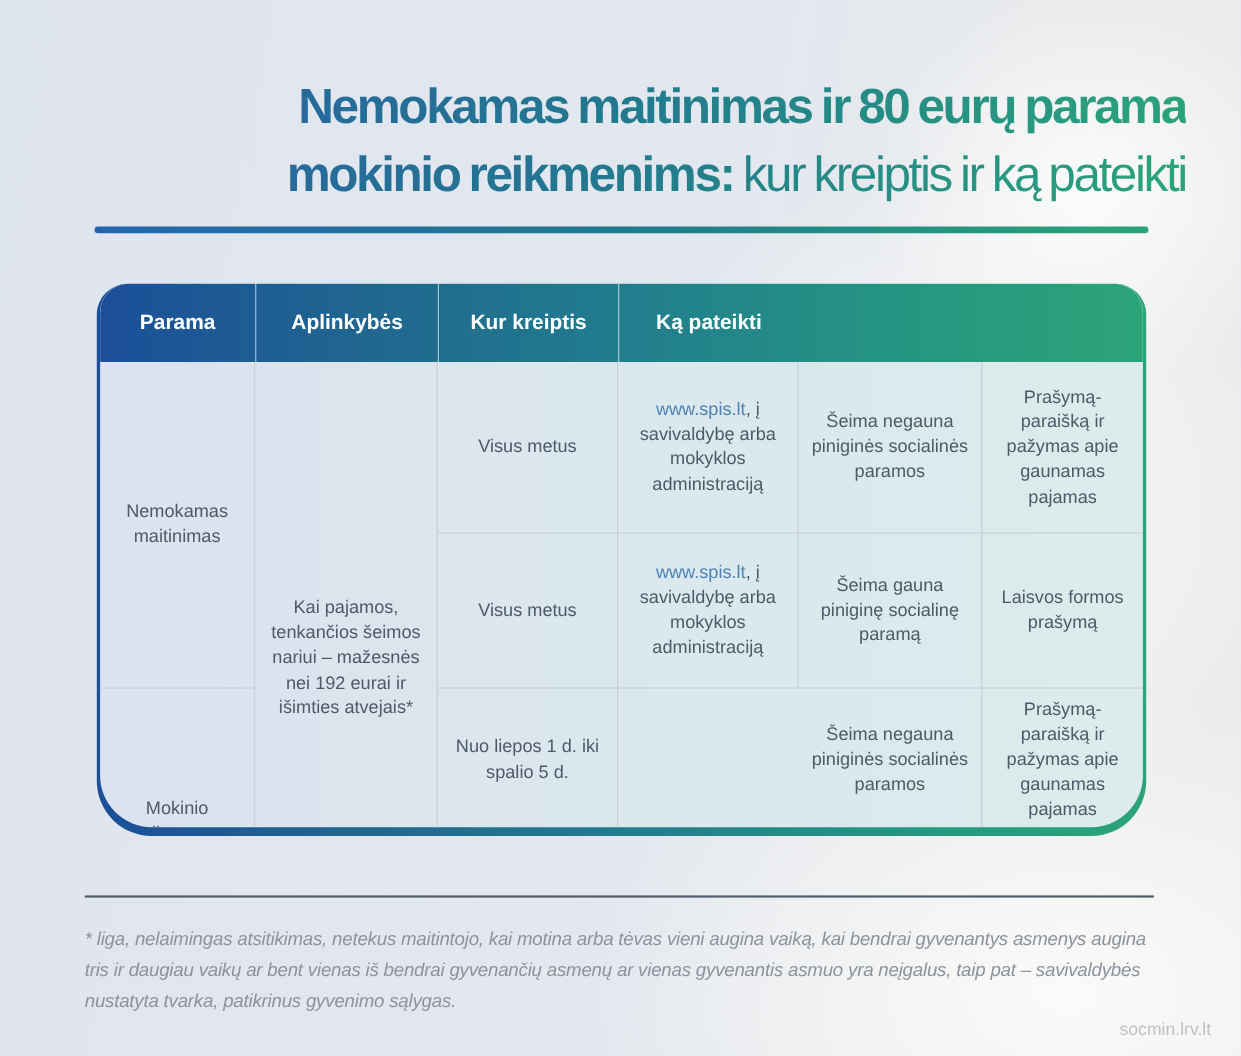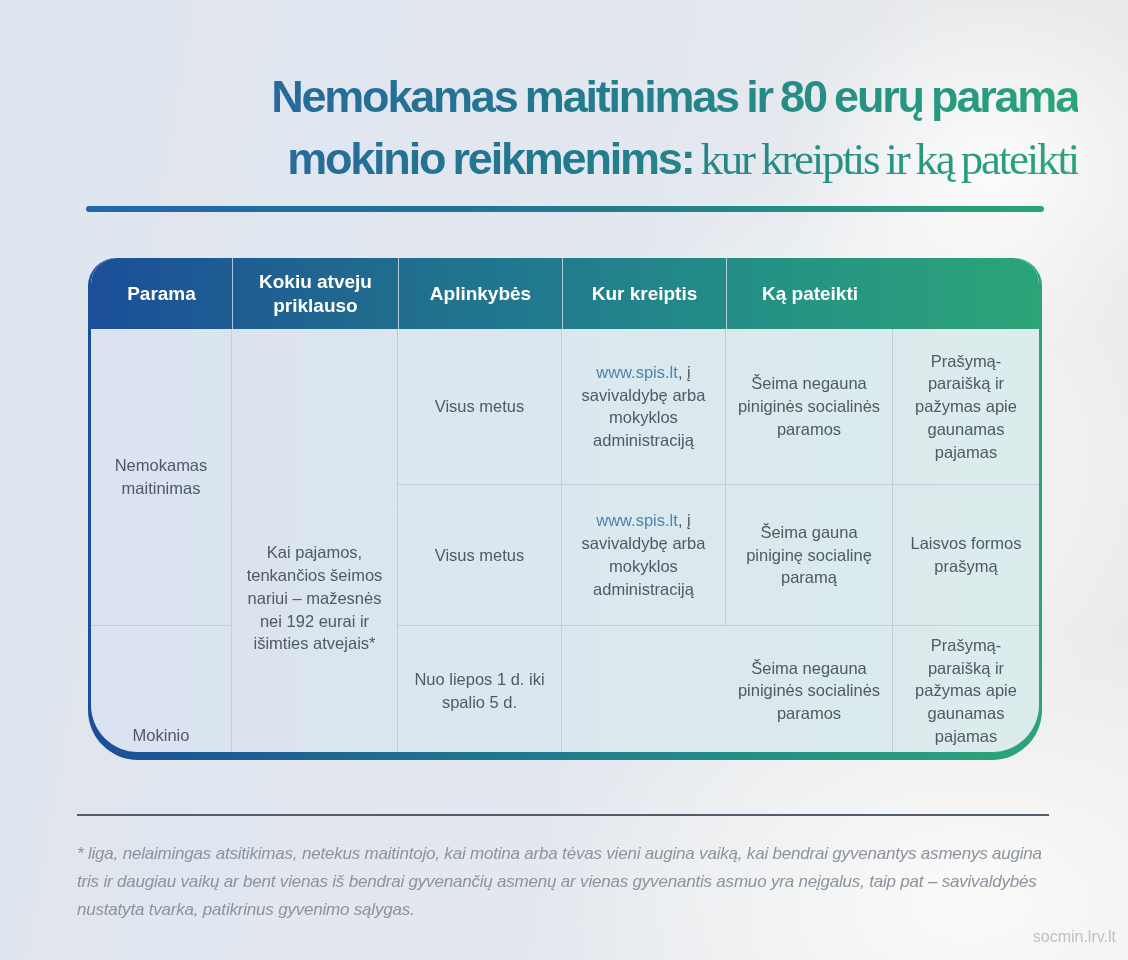--- a/index.html
+++ b/index.html
@@ -23,21 +23,21 @@
   .title {
     position: absolute; top: 66px; left: 50px; right: 50px;
     text-align: right;
     font-size: 45px; font-weight: bold;
     letter-spacing: -2.2px; word-spacing: -2px;
     line-height: 1.38;
     background-image: linear-gradient(100deg, #2b5fa4 2%, #22788f 48%, #2aa37b 98%);
     -webkit-background-clip: text; background-clip: text;
     color: transparent;
   }
-  .title .light { font-weight: normal; font-family: Liberation Serif, serif; }
+  .title .light { font-weight: normal; }
   .title-rule {
     position: absolute; top: 206px; left: 86px; width: 958px; height: 6px;
     border-radius: 3px;
     background: linear-gradient(90deg, #2565ae 0%, #1f7a8e 50%, #2aa478 100%);
   }
 
   
   .table-wrap {
     position: absolute; top: 258px; left: 88px; width: 954px; height: 502px;
     background: linear-gradient(90deg, #1b4f99 0%, #20668f 25%, #217d8e 50%, #259483 75%, #2ca478 100%);
@@ -86,39 +86,38 @@
   .foot-rule {
     position: absolute; top: 814px; left: 77px; width: 972px; height: 2px;
     background: #525d6b;
   }
   .footnote {
     position: absolute; top: 840px; left: 77px; width: 985px;
     font-style: italic; font-size: 17px; line-height: 28px;
     color: #8d939d; letter-spacing: -0.2px;
   }
   .site-credit {
-    position: absolute; top: 928px; right: 12px;
+    position: absolute; top: 928px; right: 27px;
     font-size: 16px; color: #bcc2ca;
   }
 </style>
 </head>
 <body>
 
 <div class="page">
 
   <h1 class="title"><span>Nemokamas maitinimas ir 80 eurų parama</span><br><span>mokinio reikmenims:</span><span class="light"> kur kreiptis ir ką pateikti</span></h1>
 
   <div class="title-rule"></div>
 
   <div class="table-wrap">
     <div class="table-inner">
 
       <div class="header-band">
         <div class="hcell">Parama</div>
-        <div class="hcell">Kokiu atveju priklauso</div>
         <div class="hcell">Aplinkybės</div>
         <div class="hcell">Kur kreiptis</div>
         <div class="hcell">Ką pateikti</div>
       </div>
 
       <div class="body-grid">
 
         <div class="cell b-r b-b" style="grid-column:1; grid-row:1/3;">Nemokamas maitinimas</div>
         <div class="cell b-r" style="grid-column:1; grid-row:3/5;">Mokinio reikmenys</div>
 

